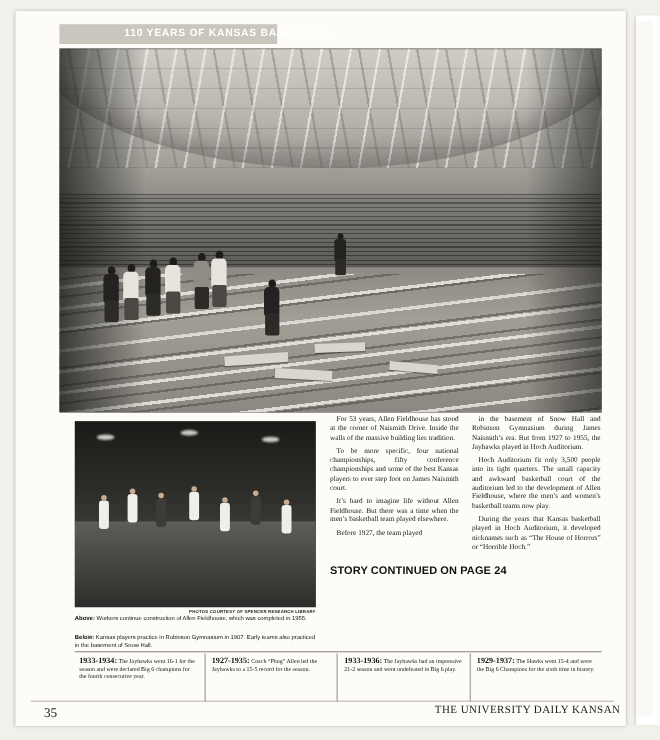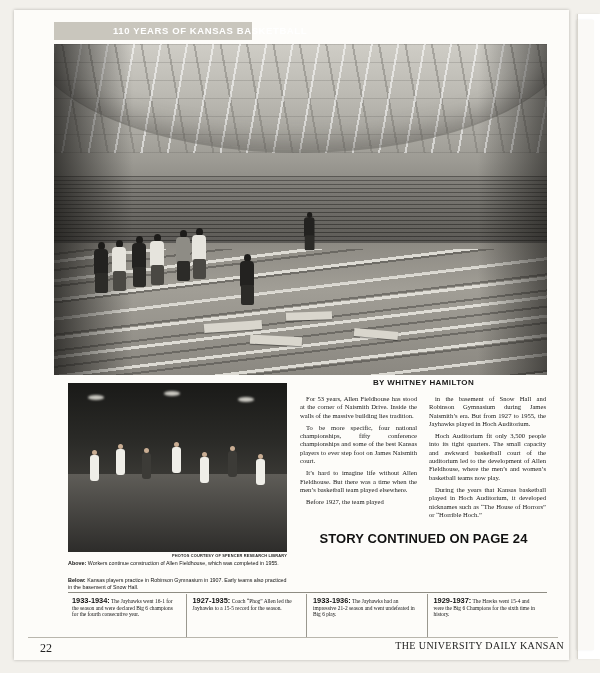--- a/index.html
+++ b/index.html
@@ -162,23 +162,23 @@
     font-family: "Liberation Serif", serif;
     font-size: 6.6px;
     line-height: 8.3px;
     text-align: justify;
     margin: 0 0 4px 0;
     color: #181818;
     text-indent: 6px;
   }
   .col p.first { text-indent: 6px; }
   .continued {
-    font-size: 13px;
+    font-size: 10px;
     font-weight: bold;
-    text-align: center;
+    text-align: left;
     margin-top: 8px;
     color: #111;
     letter-spacing: 0.1px;
   }
 
   
   .photo2 {
     position:absolute;
     left: 68px; top: 383px;
     width: 219px; height: 169px;
@@ -241,21 +241,21 @@
     border-left: 1px solid #9a988f;
     padding: 4px 6px 0 6px;
     font-family: "Liberation Serif", serif;
     font-size: 5.4px;
     line-height: 6.6px;
     color: #141414;
     text-align: left;
   }
   .tl-box:first-child { border-left: none; padding-left: 4px; }
   .tl-year {
-    font-family: Liberation Sans, sans-serif;
+    font-family: Liberation Serif, serif;
     font-weight: bold;
     font-size: 7.4px;
     color: #111;
   }
   .tl-rule-top {
     position:absolute; left:68px; top:592px; width:479px; height:1px; background:#8e8c83;
   }
 
   
   .folio {
@@ -383,21 +383,20 @@
   <div class="cap cap-above">
     <b>Above:</b>
     <span>Workers continue construction of Allen Fieldhouse, which was completed in 1955.</span>
   </div>
   <div class="cap cap-below">
     <b>Below:</b>
     <span>Kansas players practice in Robinson Gymnasium in 1907. Early teams also practiced in the basement of Snow Hall.</span>
   </div>
 
   <div class="article">
-    <div class="byline">BY WHITNEY HAMILTON</div>
     <div class="cols">
       <div class="col">
         <p class="first">For 53 years, Allen Fieldhouse has stood at the corner of Naismith Drive. Inside the walls of the massive building lies tradition.</p>
         <p>To be more specific, four national championships, fifty conference championships and some of the best Kansas players to ever step foot on James Naismith court.</p>
         <p>It’s hard to imagine life without Allen Fieldhouse. But there was a time when the men’s basketball team played elsewhere.</p>
         <p>Before 1927, the team played</p>
       </div>
       <div class="col">
         <p>in the basement of Snow Hall and Robinson Gymnasium during James Naismith’s era. But from 1927 to 1955, the Jayhawks played in Hoch Auditorium.</p>
         <p>Hoch Auditorium fit only 3,500 people into its tight quarters. The small capacity and awkward basketball court of the auditorium led to the development of Allen Fieldhouse, where the men’s and women’s basketball teams now play.</p>
@@ -421,18 +420,18 @@
       <span class="tl-year">1933-1936:</span>
       <span>The Jayhawks had an impressive 21-2 season and went undefeated in Big 6 play.</span>
     </div>
     <div class="tl-box">
       <span class="tl-year">1929-1937:</span>
       <span>The Hawks went 15-4 and were the Big 6 Champions for the sixth time in history.</span>
     </div>
   </div>
 
   <div class="footer-rule"></div>
-  <div class="folio">22</div>
+  <div class="folio">35</div>
   <div class="footer-brand">
     <span>THE UNIVERSITY DAILY KANSAN</span>
   </div>
 
 </div>
 
 </body></html>

